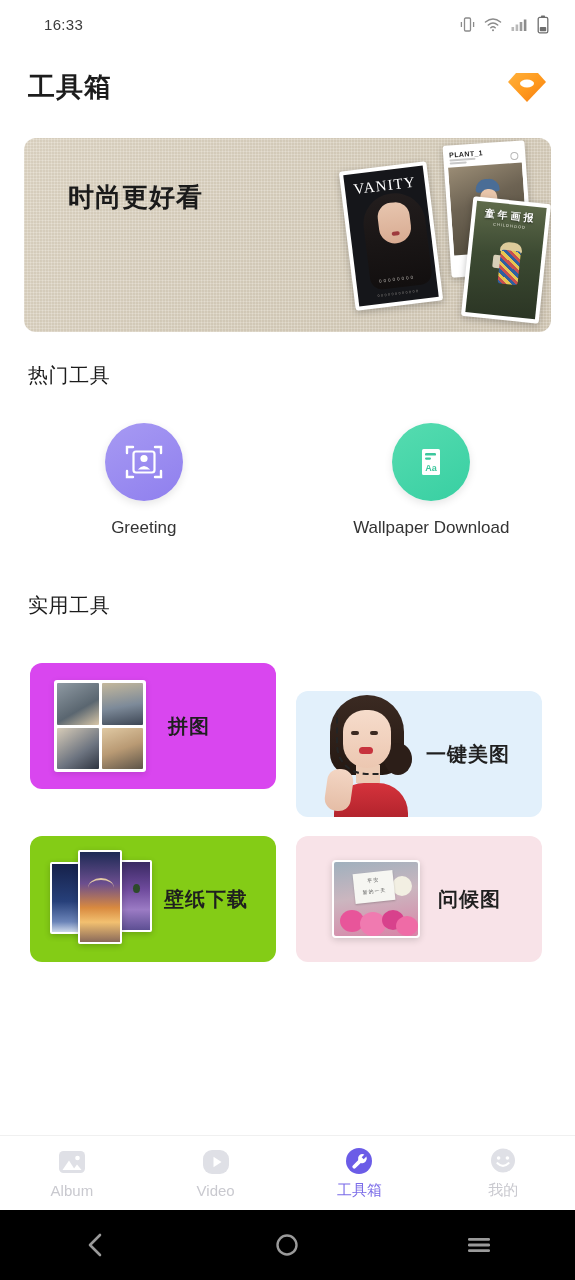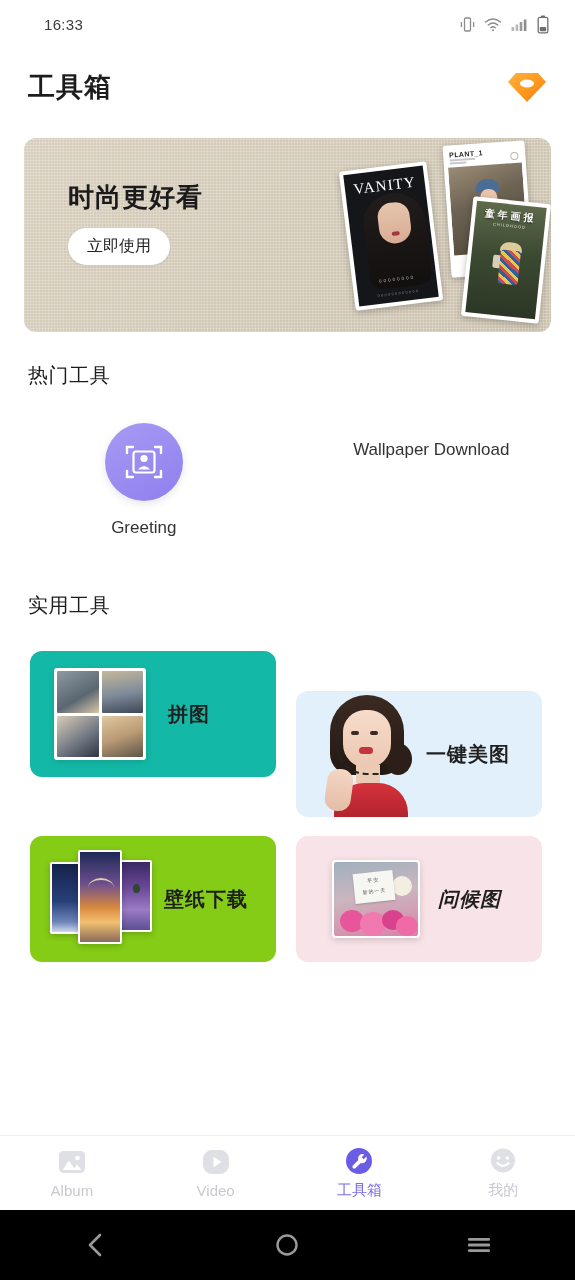--- a/index.html
+++ b/index.html
@@ -149,21 +149,21 @@
     padding:0 30px; margin-top:32px;
   }
   .tool-card{
     width:246px; height:126px;
     border-radius:12px;
     display:flex; align-items:center;
     overflow:hidden; position:relative;
   }
   .tool-label{ font-size:20px; font-weight:bold; color:#1f1f1f; letter-spacing:1px; }
 
-  .bg-collage{ background:#14b8a6; }
+  .bg-collage{ background:#d946ef;margin-top:12px; }
   .bg-beauty{ background:#e2f0fb;margin-top:40px; }
   .bg-wallpaper{ background:#84cc16; }
   .bg-greeting{ background:#f8e3e8; }
 
   
   .collage-thumb{
     width:92px; height:92px; margin-left:24px;
     background:#fff; padding:3px; border-radius:3px;
     box-shadow:0 2px 6px rgba(0,0,0,.13);
     display:grid; grid-template-columns:1fr 1fr; grid-template-rows:1fr 1fr; gap:3px;
@@ -291,21 +291,20 @@
       <path d="M9 5 H31 L39 14 L20 34 L1 14 Z" fill="url(#gemg)"></path>
       <path d="M13 14 Q20 22 27 14 Q20 18 13 14 Z" fill="#ffffff"></path>
       <ellipse cx="20" cy="15.5" rx="7" ry="4" fill="#ffffff"></ellipse>
     </svg>
   </div>
 </div>
 
 <div class="banner">
   <div class="banner-text">
     <div class="banner-line">时尚更好看</div>
-    <div class="banner-btn">立即使用</div>
   </div>
 
   <div class="posters">
 
     <div class="poster p2">
       <div class="poster-inner">
         <div class="ptitle">PLANT_1</div>
         <div class="pmeta"></div>
         <div class="pmeta s"></div>
         <div class="pcircle"></div>
@@ -354,20 +353,28 @@
         <path d="M9 35 H3 V29" fill="none" stroke="#fff" stroke-width="2.4" stroke-linecap="round"></path>
         <rect x="9.5" y="9.5" width="21" height="21" rx="2.5" fill="none" stroke="#fff" stroke-width="2.2"></rect>
         <circle cx="20" cy="16.5" r="3.6" fill="#fff"></circle>
         <path d="M13.8 27.5 Q20 20.4 26.2 27.5 Z" fill="#fff"></path>
       </svg>
     </div>
     <div class="popular-label">Greeting</div>
   </div>
 
   <div class="popular-item">
+    <div class="circle-icon c-teal">
+      <svg width="40" height="40" viewBox="0 0 40 40">
+        <rect x="11" y="7" width="18" height="26" rx="1.6" fill="#fff"></rect>
+        <rect x="14" y="11" width="11" height="2.6" rx="1.2" fill="#3cc79d"></rect>
+        <rect x="14" y="15.5" width="6" height="2.2" rx="1.1" fill="#3cc79d"></rect>
+        <text x="20" y="29" font-family="Liberation Sans, sans-serif" font-size="9" font-weight="bold" fill="#3cc79d" text-anchor="middle">Aa</text>
+      </svg>
+    </div>
     <div class="popular-label">Wallpaper Download</div>
   </div>
 </div>
 
 <div class="section-title" style="margin-top:54px;">实用工具</div>
 
 <div class="grid">
 
   <div class="tool-card bg-collage">
     <div class="collage-thumb">
@@ -410,21 +417,21 @@
       <div class="g-card">
         <span>平安</span>
         <span>新的一天</span>
       </div>
       <div class="g-f1"></div>
         <div class="g-f2"></div>
         <div class="g-f3"></div>
         <div class="g-f4"></div>
       <div class="g-text"></div>
     </div>
-    <div class="tool-label" style="margin-left:18px;font-style:italic;">问候图</div>
+    <div class="tool-label" style="margin-left:18px;">问候图</div>
   </div>
 </div>
 
 <div class="bottom-nav">
 
   <div class="nav-item">
     <svg width="30" height="30" viewBox="0 0 30 30">
       <rect x="2" y="4" width="26" height="22" rx="4.5" fill="#dfe0e6"></rect>
       <circle cx="20.5" cy="11" r="2.3" fill="#fff"></circle>
       <path d="M5.5 23 L12 13.5 L18 23 Z" fill="#fff"></path>

